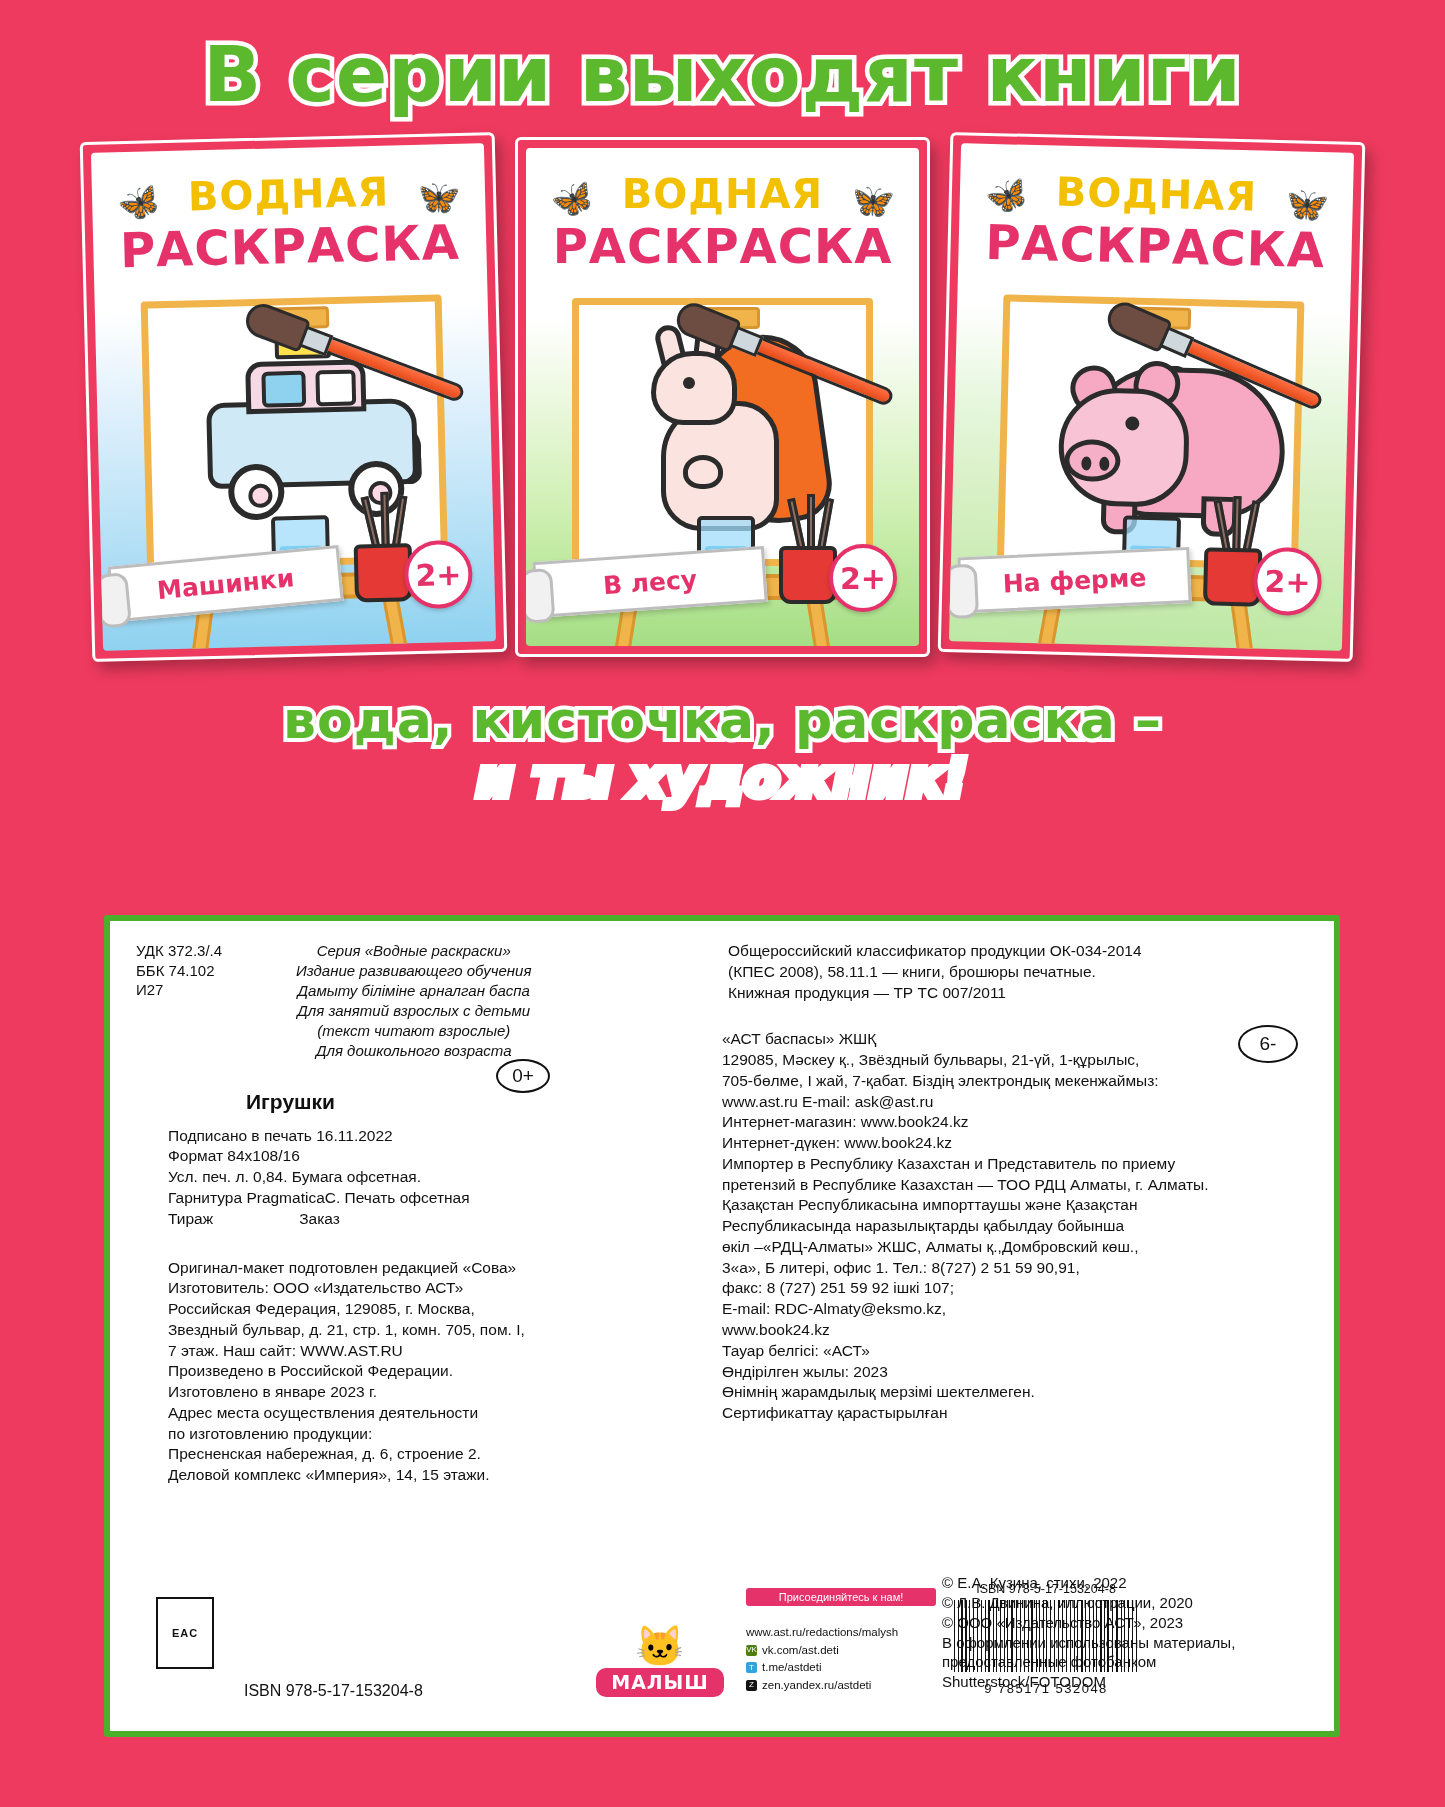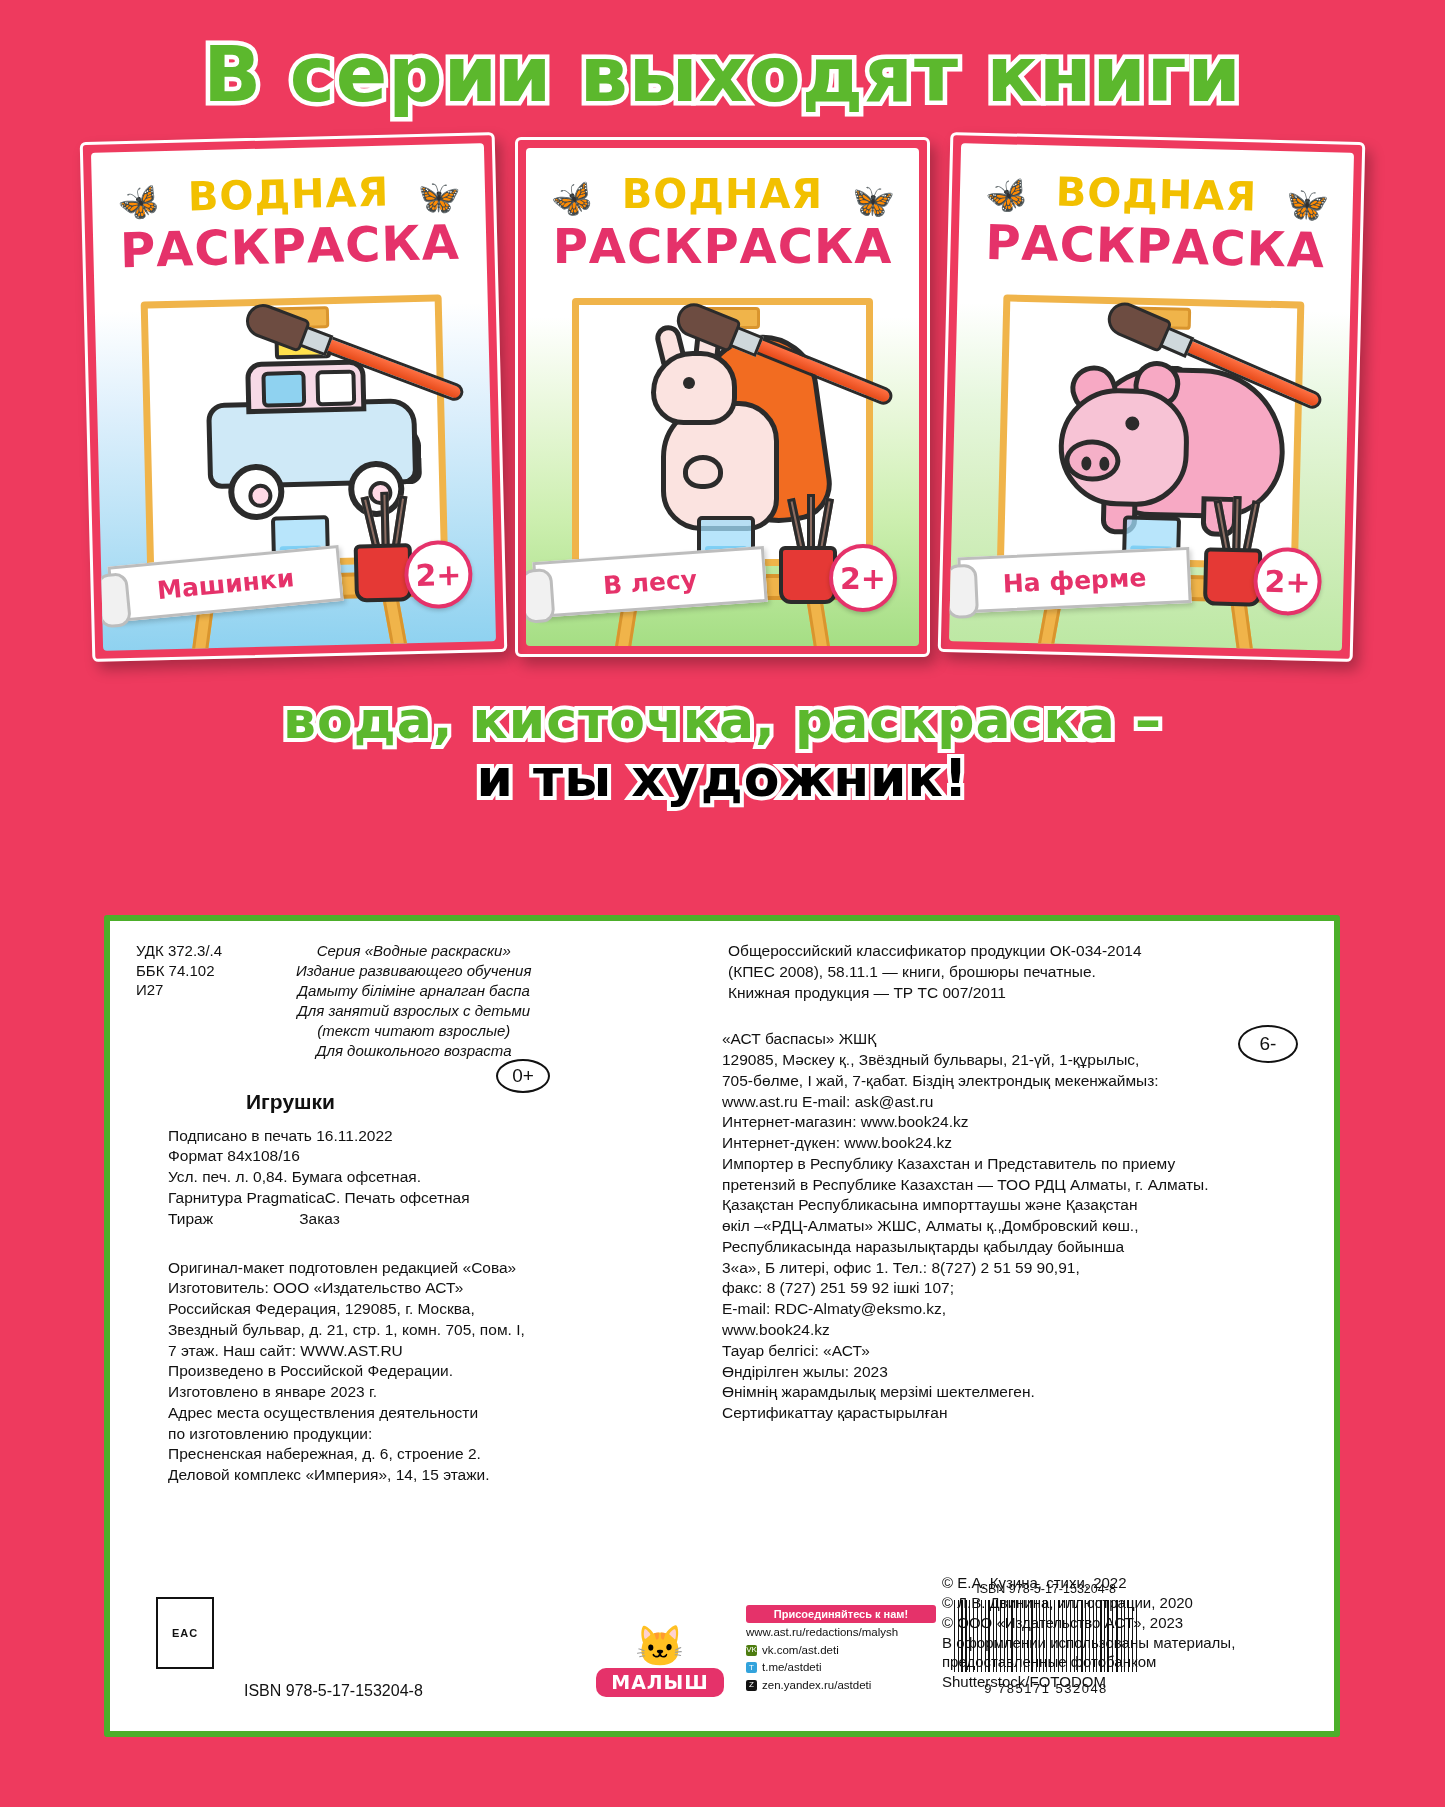--- a/index.html
+++ b/index.html
@@ -294,21 +294,21 @@
     text-align: center;
     margin-top: 34px;
     font-family: "DejaVu Sans", sans-serif;
     font-weight: bold;
     font-size: 52px;
     line-height: 1.12;
     letter-spacing: 1px;
   }
   .slogan .part { -webkit-text-stroke: 8px #ffffff; paint-order: stroke fill; display:inline-block;}
   .sl-green { color: #5cb82d; }
-  .sl-white { color: #000000; -webkit-text-stroke: 8px #ffffff; }
+  .sl-white { color: #ffffff; font-style: italic; -webkit-text-stroke: 8px #ffffff; }
 
   
   .colophon {
     position: absolute;
     left: 104px; top: 915px;
     width: 1236px; height: 822px;
     background: #ffffff;
     border: 6px solid #4caf2a;
     border-radius: 3px;
     padding: 20px 26px;
@@ -367,22 +367,22 @@
     position: absolute; left: 460px; bottom: 18px; width: 128px; text-align: center;
   }
   .malysh .cat { font-size: 40px; line-height: 1; }
   .malysh .word {
     margin-top: 2px; background: #e5326a; color: #fff; border-radius: 10px;
     font-family: "DejaVu Sans", sans-serif; font-weight: bold; font-size: 19px;
     padding: 2px 6px; letter-spacing: 1px;
   }
   .social { position: absolute; left: 610px; bottom: 22px; width: 190px; font-size: 11.5px; }
   .social .hdr {
-    background: #e5326a; color: #fff; text-align: center; font-weight: bold;
-    font-size: 11px; border-radius: 3px; padding: 2px 0; margin-bottom: 2px;
+    background: #e5326a; color: #fff; text-align: center; font-weight: normal;
+    font-size: 11px; border-radius: 3px; padding: 2px 0; margin-bottom: 19px;
   }
   .social .line { display: flex; align-items: center; gap: 5px; margin-top: 2px; }
   .social .sq { width: 11px; height: 11px; border-radius: 2px; background: #4d7c0f; color:#fff;
     font-size: 8px; display:flex; align-items:center; justify-content:center; }
   .social .sq.tg { background: #33a3dc; }
   .social .sq.zen { background: #111; }
 
   .barcode-wrap { position: absolute; left: 818px; bottom: 18px; width: 184px; }
   .barcode-isbn { font-size: 12.5px; text-align: center; margin-bottom: 2px; }
   .barcode {
@@ -611,22 +611,22 @@
       <div class="right-body">
         <div>«АСТ баспасы» ЖШҚ</div>
         <div>129085, Мәскеу қ., Звёздный бульвары, 21-үй, 1-құрылыс,</div>
         <div>705-бөлме, I жай, 7-қабат. Біздің электрондық мекенжаймыз:</div>
         <div>www.ast.ru  E-mail: ask@ast.ru</div>
         <div>Интернет-магазин: www.book24.kz</div>
         <div>Интернет-дүкен: www.book24.kz</div>
         <div>Импортер в Республику Казахстан  и Представитель по приему</div>
         <div>претензий в Республике Казахстан — ТОО РДЦ Алматы, г. Алматы.</div>
         <div>Қазақстан Республикасына импорттаушы және Қазақстан</div>
+        <div>Республикасында наразылықтарды қабылдау бойынша</div>
         <div>өкіл –«РДЦ-Алматы» ЖШС, Алматы қ.,Домбровский көш.,</div>
-        <div>Республикасында наразылықтарды қабылдау бойынша</div>
         <div>3«а», Б литері, офис 1. Тел.: 8(727) 2 51 59 90,91,</div>
         <div>факс: 8 (727) 251 59 92 ішкі 107;</div>
         <div>E-mail: RDC-Almaty@eksmo.kz,</div>
         <div>www.book24.kz</div>
         <div>Тауар белгісі: «АСТ»</div>
         <div>Өндірілген жылы: 2023</div>
         <div>Өнімнің жарамдылық мерзімі шектелмеген.</div>
         <div>Сертификаттау қарастырылған</div>
       </div>
     </div>

